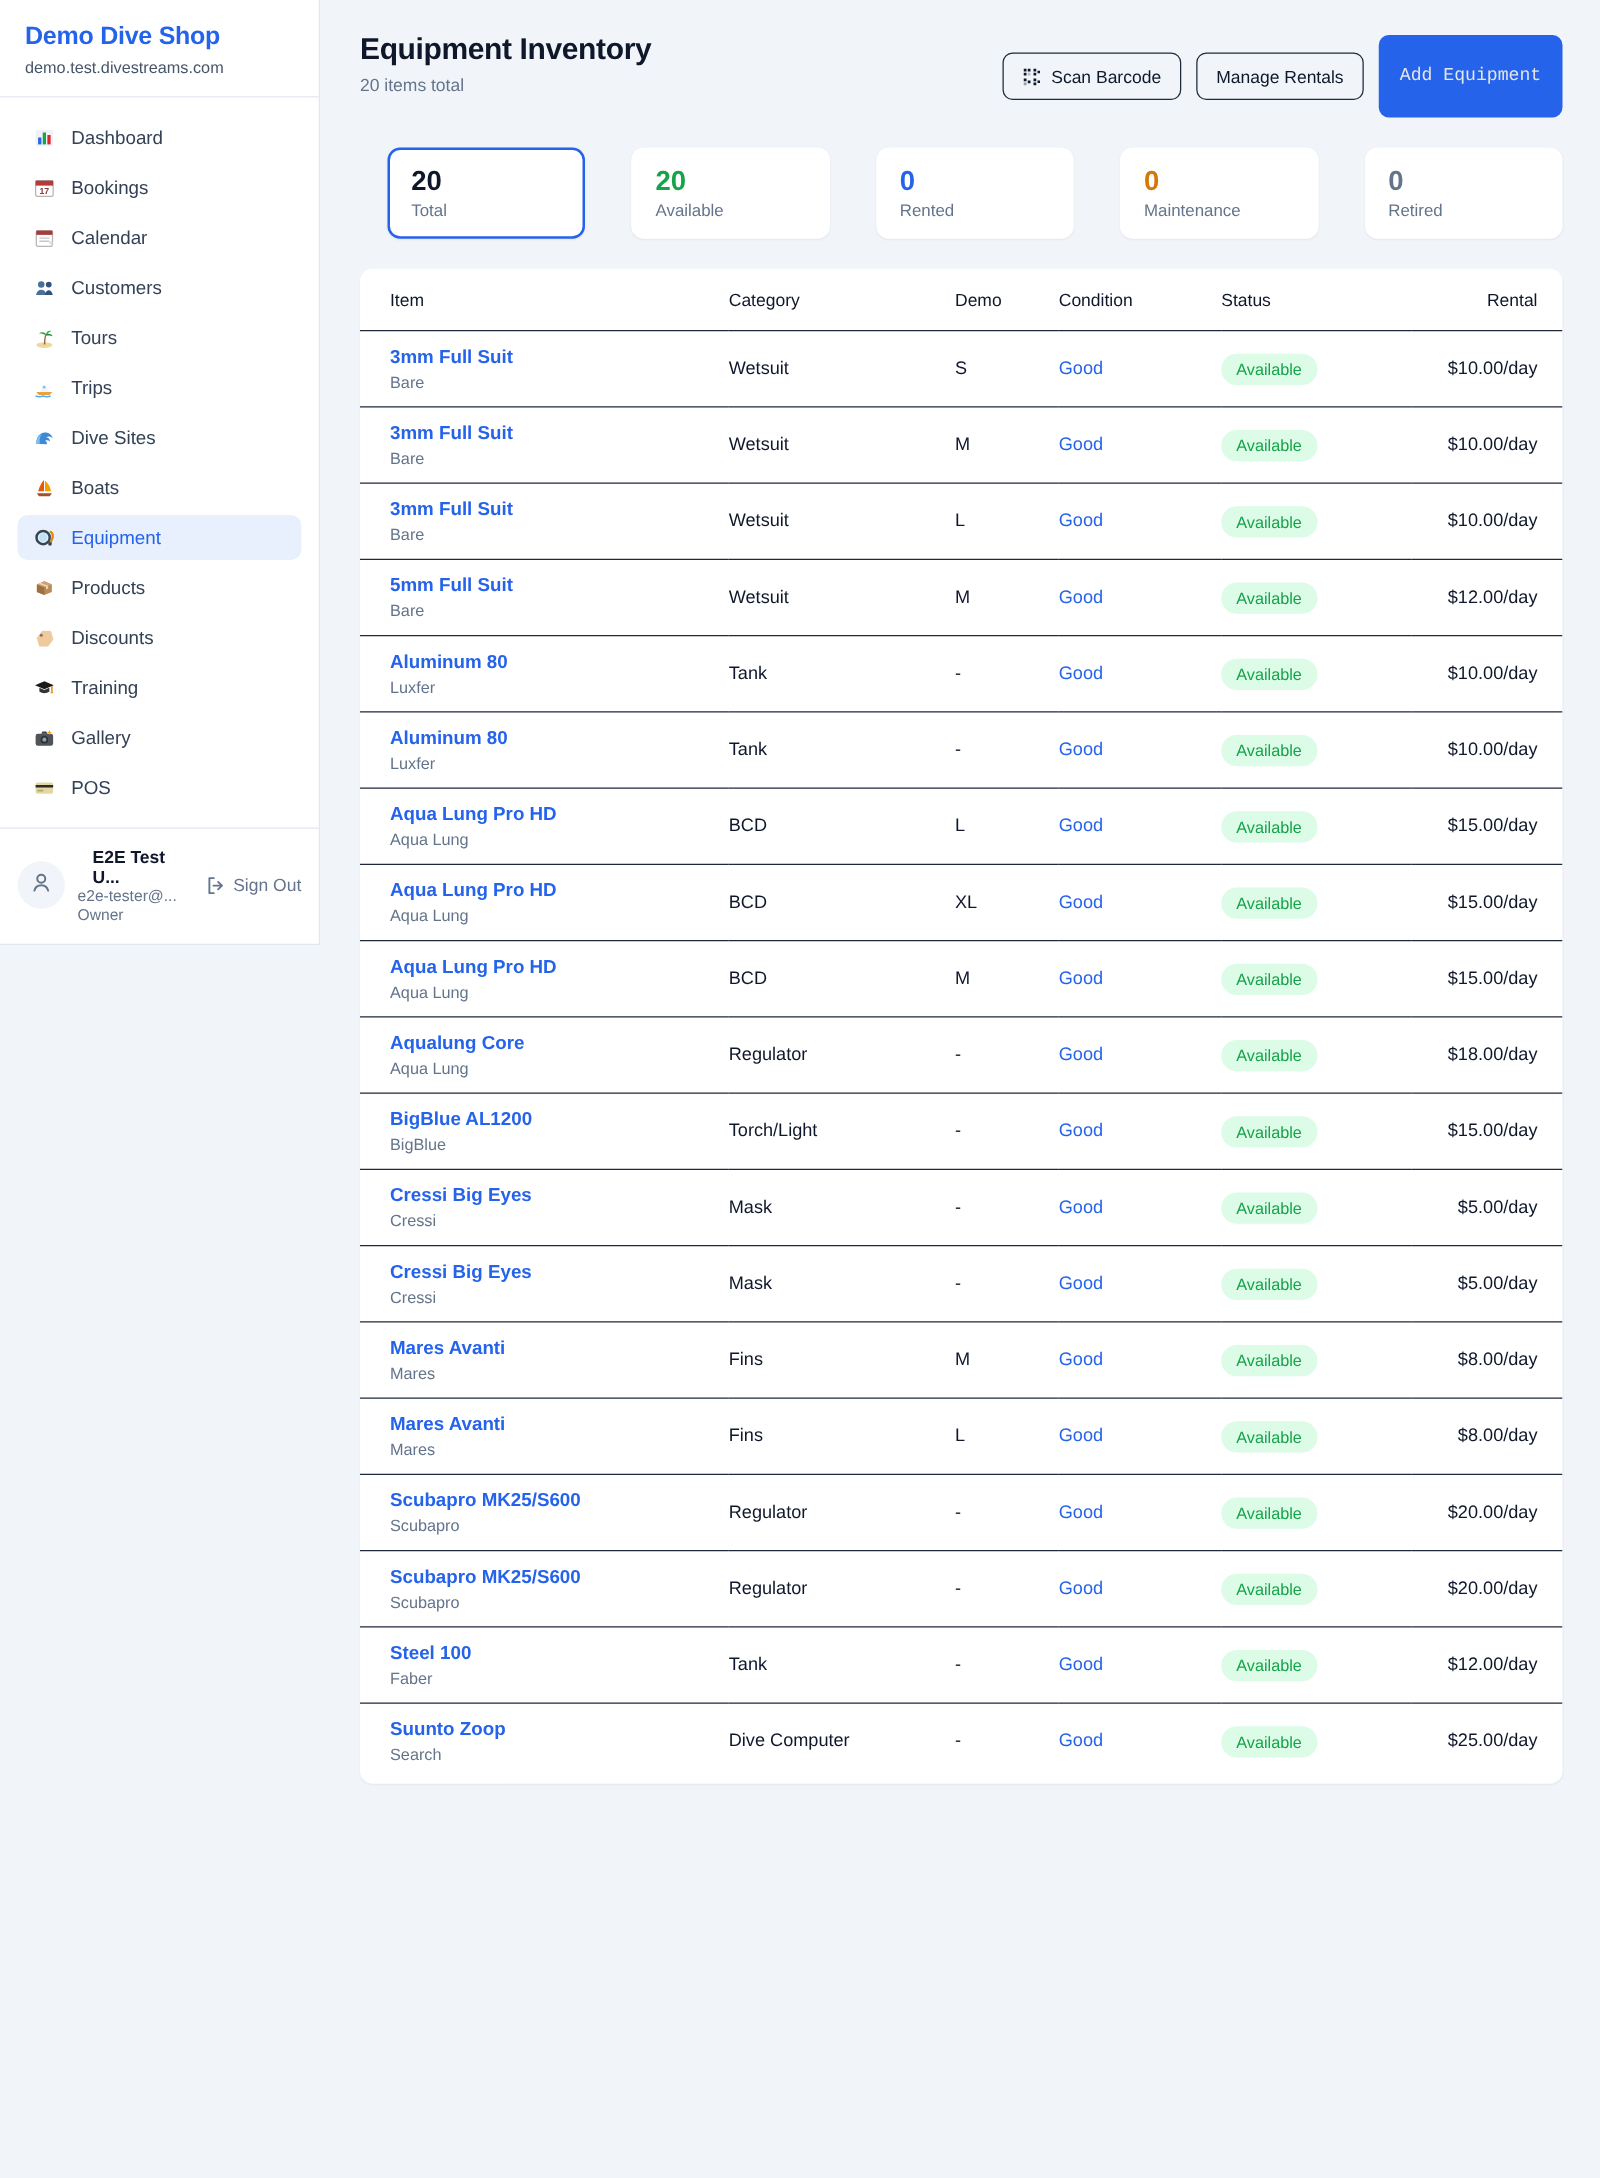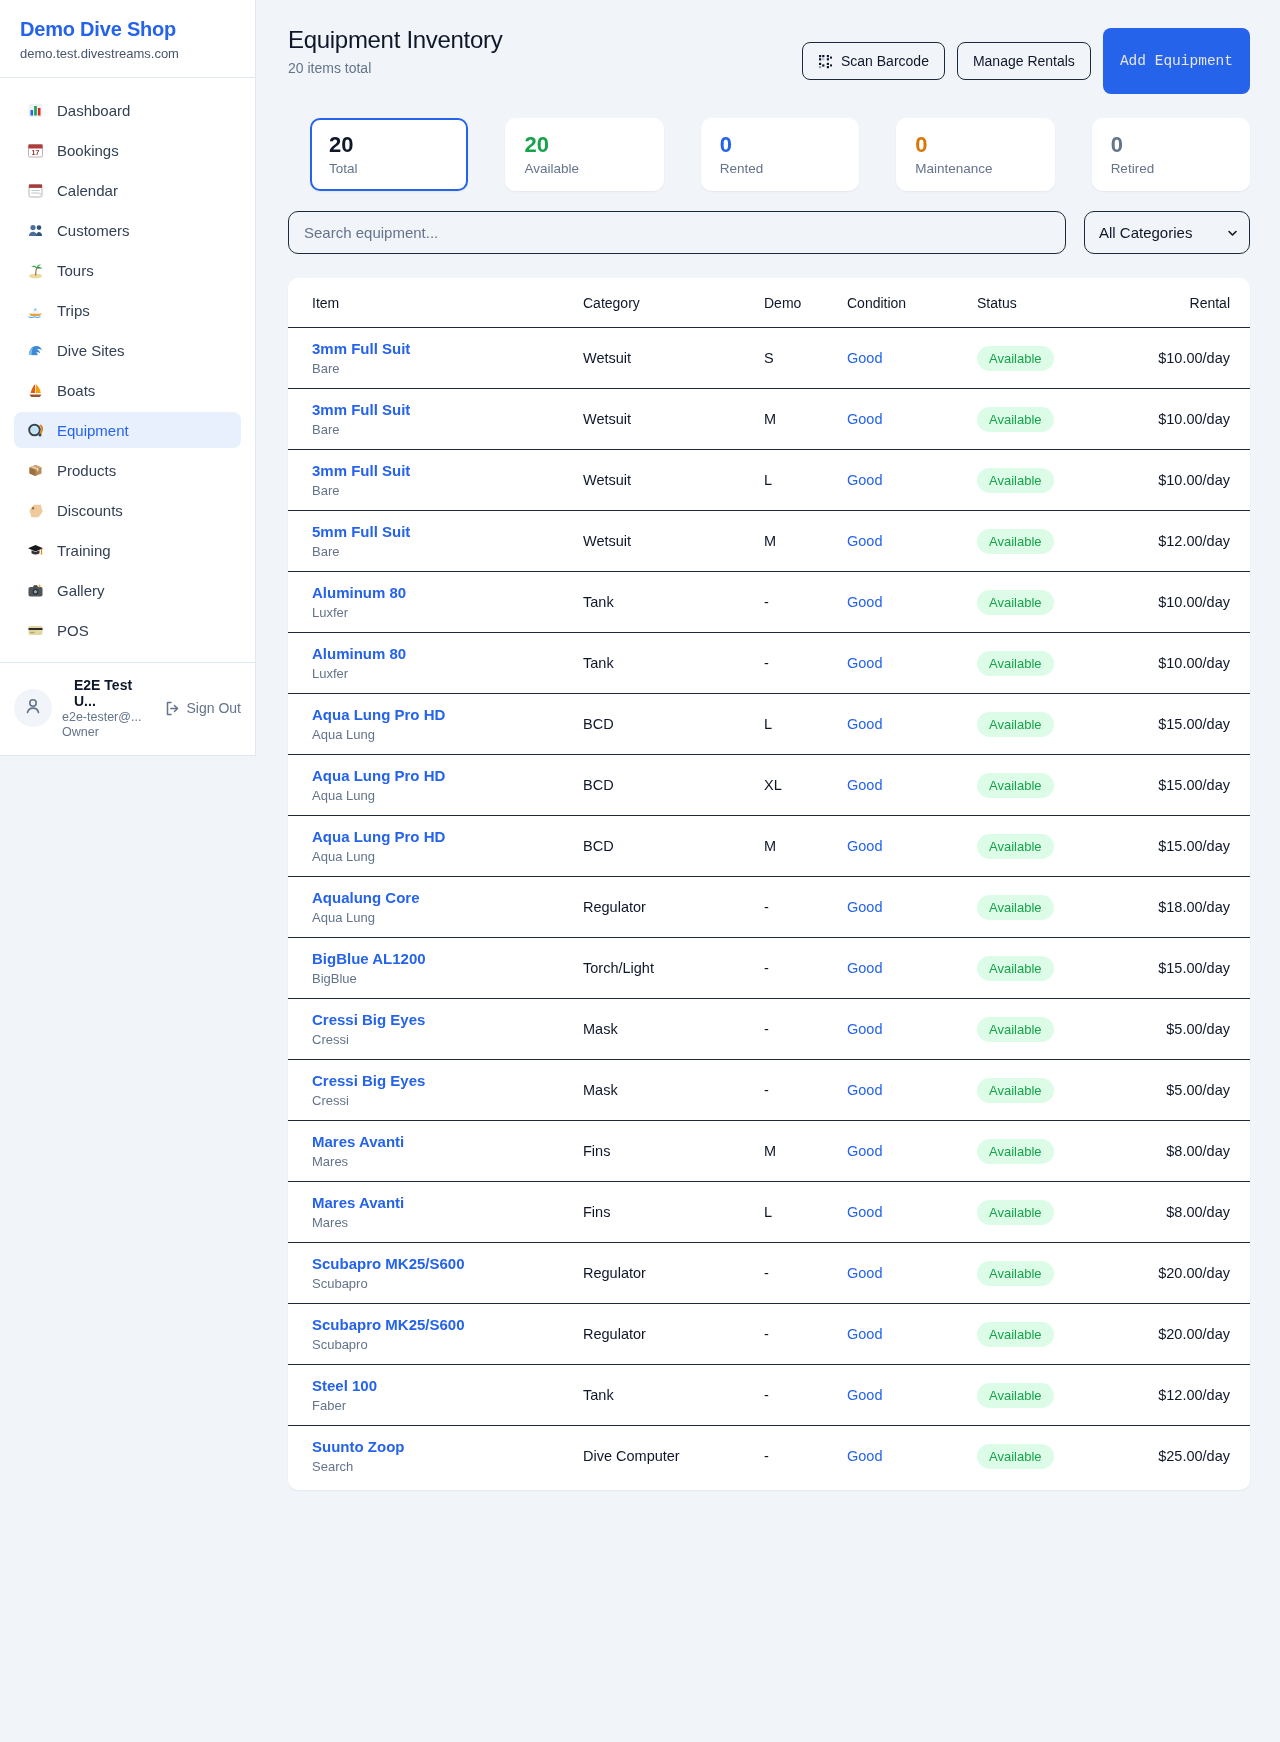--- a/index.html
+++ b/index.html
@@ -46,21 +46,21 @@
   .user-name { font-size: 14px; font-weight: 700; color: #0f172a; margin-left: 12px; }
   .user-email, .user-role { font-size: 12.5px; color: #64748b; margin-top: 1px; }
   .signout {
     display: flex; align-items: center; gap: 6px;
     color: #64748b; font-size: 14px; background: none; border: none;
     font-family: inherit; cursor: pointer; flex-shrink: 0;
   }
   
   .main { flex: 1; padding: 26px 30px 32px 32px; min-width: 0; }
   .page-header { display: flex; justify-content: space-between; align-items: flex-start; }
-  .page-title { font-size: 24px; font-weight: 400; color: #0f172a; letter-spacing: -.3px; }
+  .page-title { font-size: 24px; font-weight: 700; color: #0f172a; letter-spacing: -.3px; }
   .page-subtitle { font-size: 14px; color: #64748b; margin-top: 6px; }
   .header-actions { display: flex; gap: 12px; align-items: center; margin-top: 2px; }
   .btn-outline {
     display: flex; align-items: center; gap: 8px;
     background: transparent; border: 1px solid #1e293b; border-radius: 8px;
     padding: 10px 15px; font-size: 14px; font-weight: 500; color: #0f172a;
     font-family: inherit; cursor: pointer;
   }
   .btn-primary {
     background: #2563eb; color: #e5e5e5; border: none; border-radius: 8px;
@@ -361,31 +361,20 @@
       <div class="stat-card">
         <div class="stat-value" style="color: rgb(217, 119, 6);">0</div>
         <div class="stat-label">Maintenance</div>
       </div>
       <div class="stat-card">
         <div class="stat-value" style="color: rgb(100, 116, 139);">0</div>
         <div class="stat-label">Retired</div>
       </div>
     </div>
 
-  <div class="filters">
-    <input class="search-input" type="text" placeholder="Search equipment..." style="">
-    <div class="select-wrap">
-      <select id="category-select"><option>All Categories</option></select>
-      <span class="select-chevron">
-        <svg width="13" height="13" viewBox="0 0 13 13">
-            <path d="M3 5l3.5 3.5L10 5" fill="none" stroke="#0f172a" stroke-width="1.6" stroke-linecap="round" stroke-linejoin="round"></path>
-          </svg>
-      </span>
-    </div>
-  </div>
 
   <div class="table-card">
     <table>
       <colgroup>
         <col style="width:295px">
           <col style="width:181px">
           <col style="width:83px">
         <col style="width:130px">
           <col style="width:152px">
           <col>

